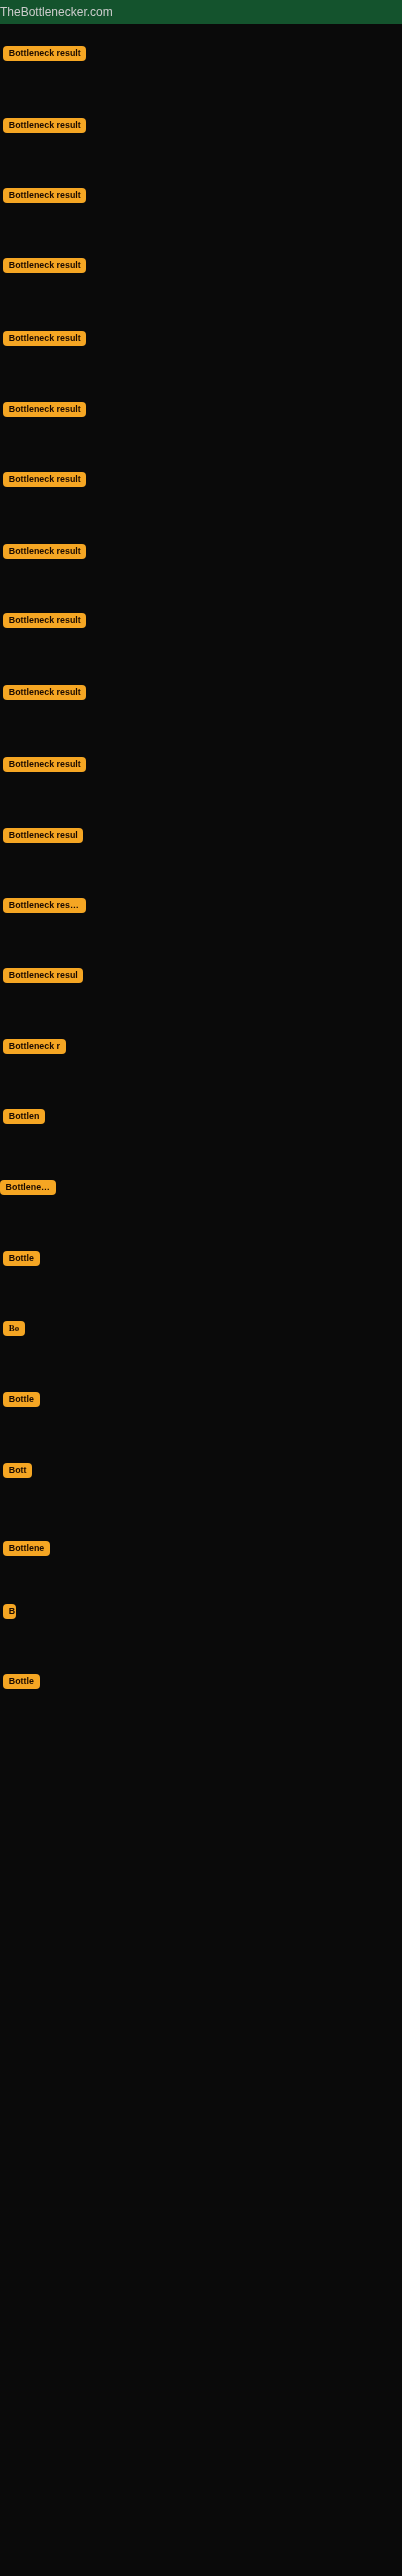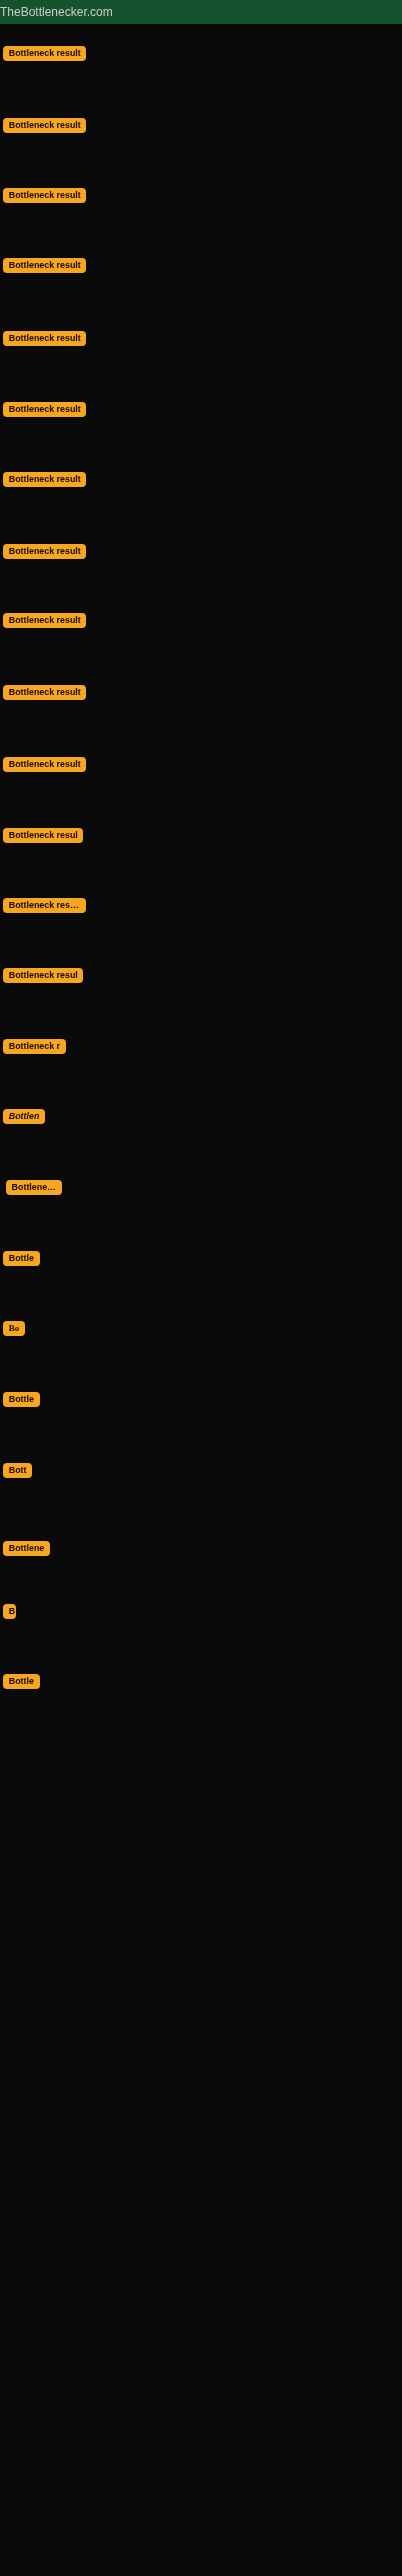--- a/index.html
+++ b/index.html
@@ -56,22 +56,22 @@
     <div class="row" style="top: 402px; left: 3.2px;"><span class="bottleneck-badge" style="max-width: 89px;">Bottleneck result</span></div>
     <div class="row" style="top: 472px; left: 3.2px;"><span class="bottleneck-badge" style="max-width: 89px;">Bottleneck result</span></div>
     <div class="row" style="top: 544px; left: 3.2px;"><span class="bottleneck-badge" style="max-width: 89px;">Bottleneck result</span></div>
     <div class="row" style="top: 613px; left: 3.2px;"><span class="bottleneck-badge" style="max-width: 89px;">Bottleneck result</span></div>
     <div class="row" style="top: 685px; left: 3.2px;"><span class="bottleneck-badge" style="max-width: 89px;">Bottleneck result</span></div>
     <div class="row" style="top: 757px; left: 3.2px;"><span class="bottleneck-badge" style="max-width: 89px;">Bottleneck result</span></div>
     <div class="row" style="top: 828px; left: 3.2px;"><span class="bottleneck-badge" style="max-width: 85px;">Bottleneck resul</span></div>
     <div class="row" style="top: 898px; left: 3.2px;"><span class="bottleneck-badge" style="max-width: 83px;">Bottleneck result</span></div>
     <div class="row" style="top: 968px; left: 3.2px;"><span class="bottleneck-badge" style="max-width: 81px;">Bottleneck resul</span></div>
     <div class="row" style="top: 1039px; left: 3.2px;"><span class="bottleneck-badge" style="max-width: 64px; text-align: right;">Bottleneck r</span></div>
-    <div class="row" style="top: 1109px; left: 3.2px; font-style: italic;"><span class="bottleneck-badge" style="max-width: 48px;">Bottlen</span></div>
-    <div class="row" style="top: 1180px; left: 6px;"><span class="bottleneck-badge" style="max-width: 56px;">Bottleneck</span></div>
+    <div class="row" style="top: 1109px; left: 3.2px;"><span class="bottleneck-badge" style="max-width: 48px;">Bottlen</span></div>
+    <div class="row" style="top: 1180px; left: 0;"><span class="bottleneck-badge" style="max-width: 56px;">Bottleneck</span></div>
     <div class="row" style="top: 1251px; left: 3.2px;"><span class="bottleneck-badge" style="max-width: 42px;">Bottle</span></div>
     <div class="row" style="top: 1321px; left: 3.2px;"><span class="bottleneck-badge" style="max-width: 22.5px; font-family: Liberation Serif, serif;">Bo</span></div>
     <div class="row" style="top: 1392px; left: 3.2px;"><span class="bottleneck-badge" style="max-width: 42px;">Bottle</span></div>
     <div class="row" style="top: 1463px; left: 3.2px; text-align: center;"><span class="bottleneck-badge" style="max-width: 32px;">Bott</span></div>
     <div class="row" style="top: 1533px; left: 3.2px;"><span class="bottleneck-badge" style="max-width: 51px; margin-top: 8px;">Bottlene</span></div>
     <div class="row" style="top: 1604px; left: 3.2px;"><span class="bottleneck-badge" style="max-width: 13px;">B</span></div>
     <div class="row" style="top: 1674px; left: 3.2px;"><span class="bottleneck-badge" style="max-width: 42px;">Bottle</span></div>
   </div>
 
 

